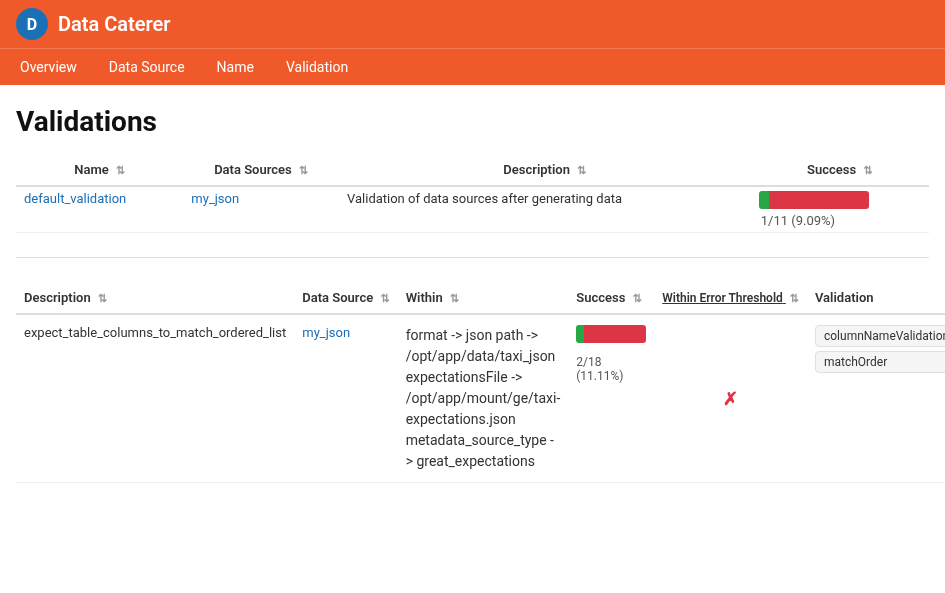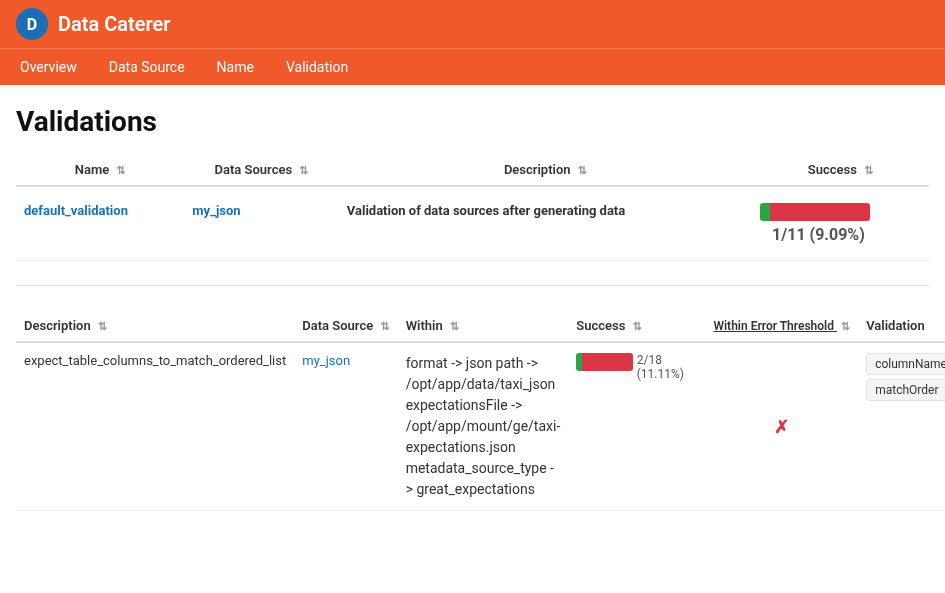--- a/index.html
+++ b/index.html
@@ -44,36 +44,35 @@
     
     .section-title { font-size: 28px; font-weight: 700; color: #111; margin-bottom: 16px; }
 
     
     .table-container { width: 100%; border-collapse: collapse; }
     .table-container th {
       text-align: center; padding: 8px 8px; font-weight: 600; font-size: 13px;
       border-bottom: 2px solid #ddd; color: #333; white-space: nowrap;
     }
     .table-container td {
-      padding: 16px 8px; vertical-align: top; border-bottom: 1px solid #eee;
+      padding: 4px 8px; vertical-align: top; border-bottom: 1px solid #eee;
       font-size: 13px;
-      font-weight: bold;
     }
     .sort-icon { display: inline-block; margin-left: 4px; color: #999; font-size: 11px; }
     .link-blue { color: #1a6fb5; text-decoration: none; }
 
     
     .success-bar-container { display: flex; flex-direction: column; align-items: flex-start; }
     .success-bar {
       width: 110px; height: 18px; border-radius: 3px; overflow: hidden;
       display: flex;
     }
     .bar-green { background: #28a745; }
     .bar-red { background: #dc3545; }
-    .success-text { font-size: 16px; color: #555; margin-top: 4px; margin-left: 12px; }
+    .success-text { font-size: 13px; color: #555; margin-top: 4px; margin-left: 2px; }
 
     
     .section-divider { border: none; border-top: 1px solid #ddd; margin: 24px 0; }
 
     
     .details-table { width: 100%; border-collapse: collapse; }
     .details-table th {
       text-align: left; padding: 8px 8px; font-weight: 600; font-size: 13px;
       border-bottom: 2px solid #ddd; color: #333; white-space: nowrap;
     }
@@ -91,21 +90,21 @@
     .x-mark { color: #dc3545; font-size: 18px; font-weight: bold; }
 
     .validation-tags { display: flex; flex-direction: column; gap: 4px; }
     .validation-tag {
       background: #f5f5f5; border: 1px solid #e0e0e0; border-radius: 4px;
       padding: 3px 8px; font-size: 12px; color: #333; display: inline-block;
     }
 
     .options-text { font-size: 14px; color: #333; line-height: 1.5; }
 
-    .success-cell { display: flex; flex-direction: row; gap: 4px; }
+    .success-cell { display: flex; flex-direction: column; gap: 12px; }
     .success-pct { font-size: 12px; color: #555; }
   </style>
 </head>
 <body>
 
 <header class="header">
   <div class="logo-circle">
     <span>D</span>
   </div>
   <span class="app-title">Data Caterer</span>

